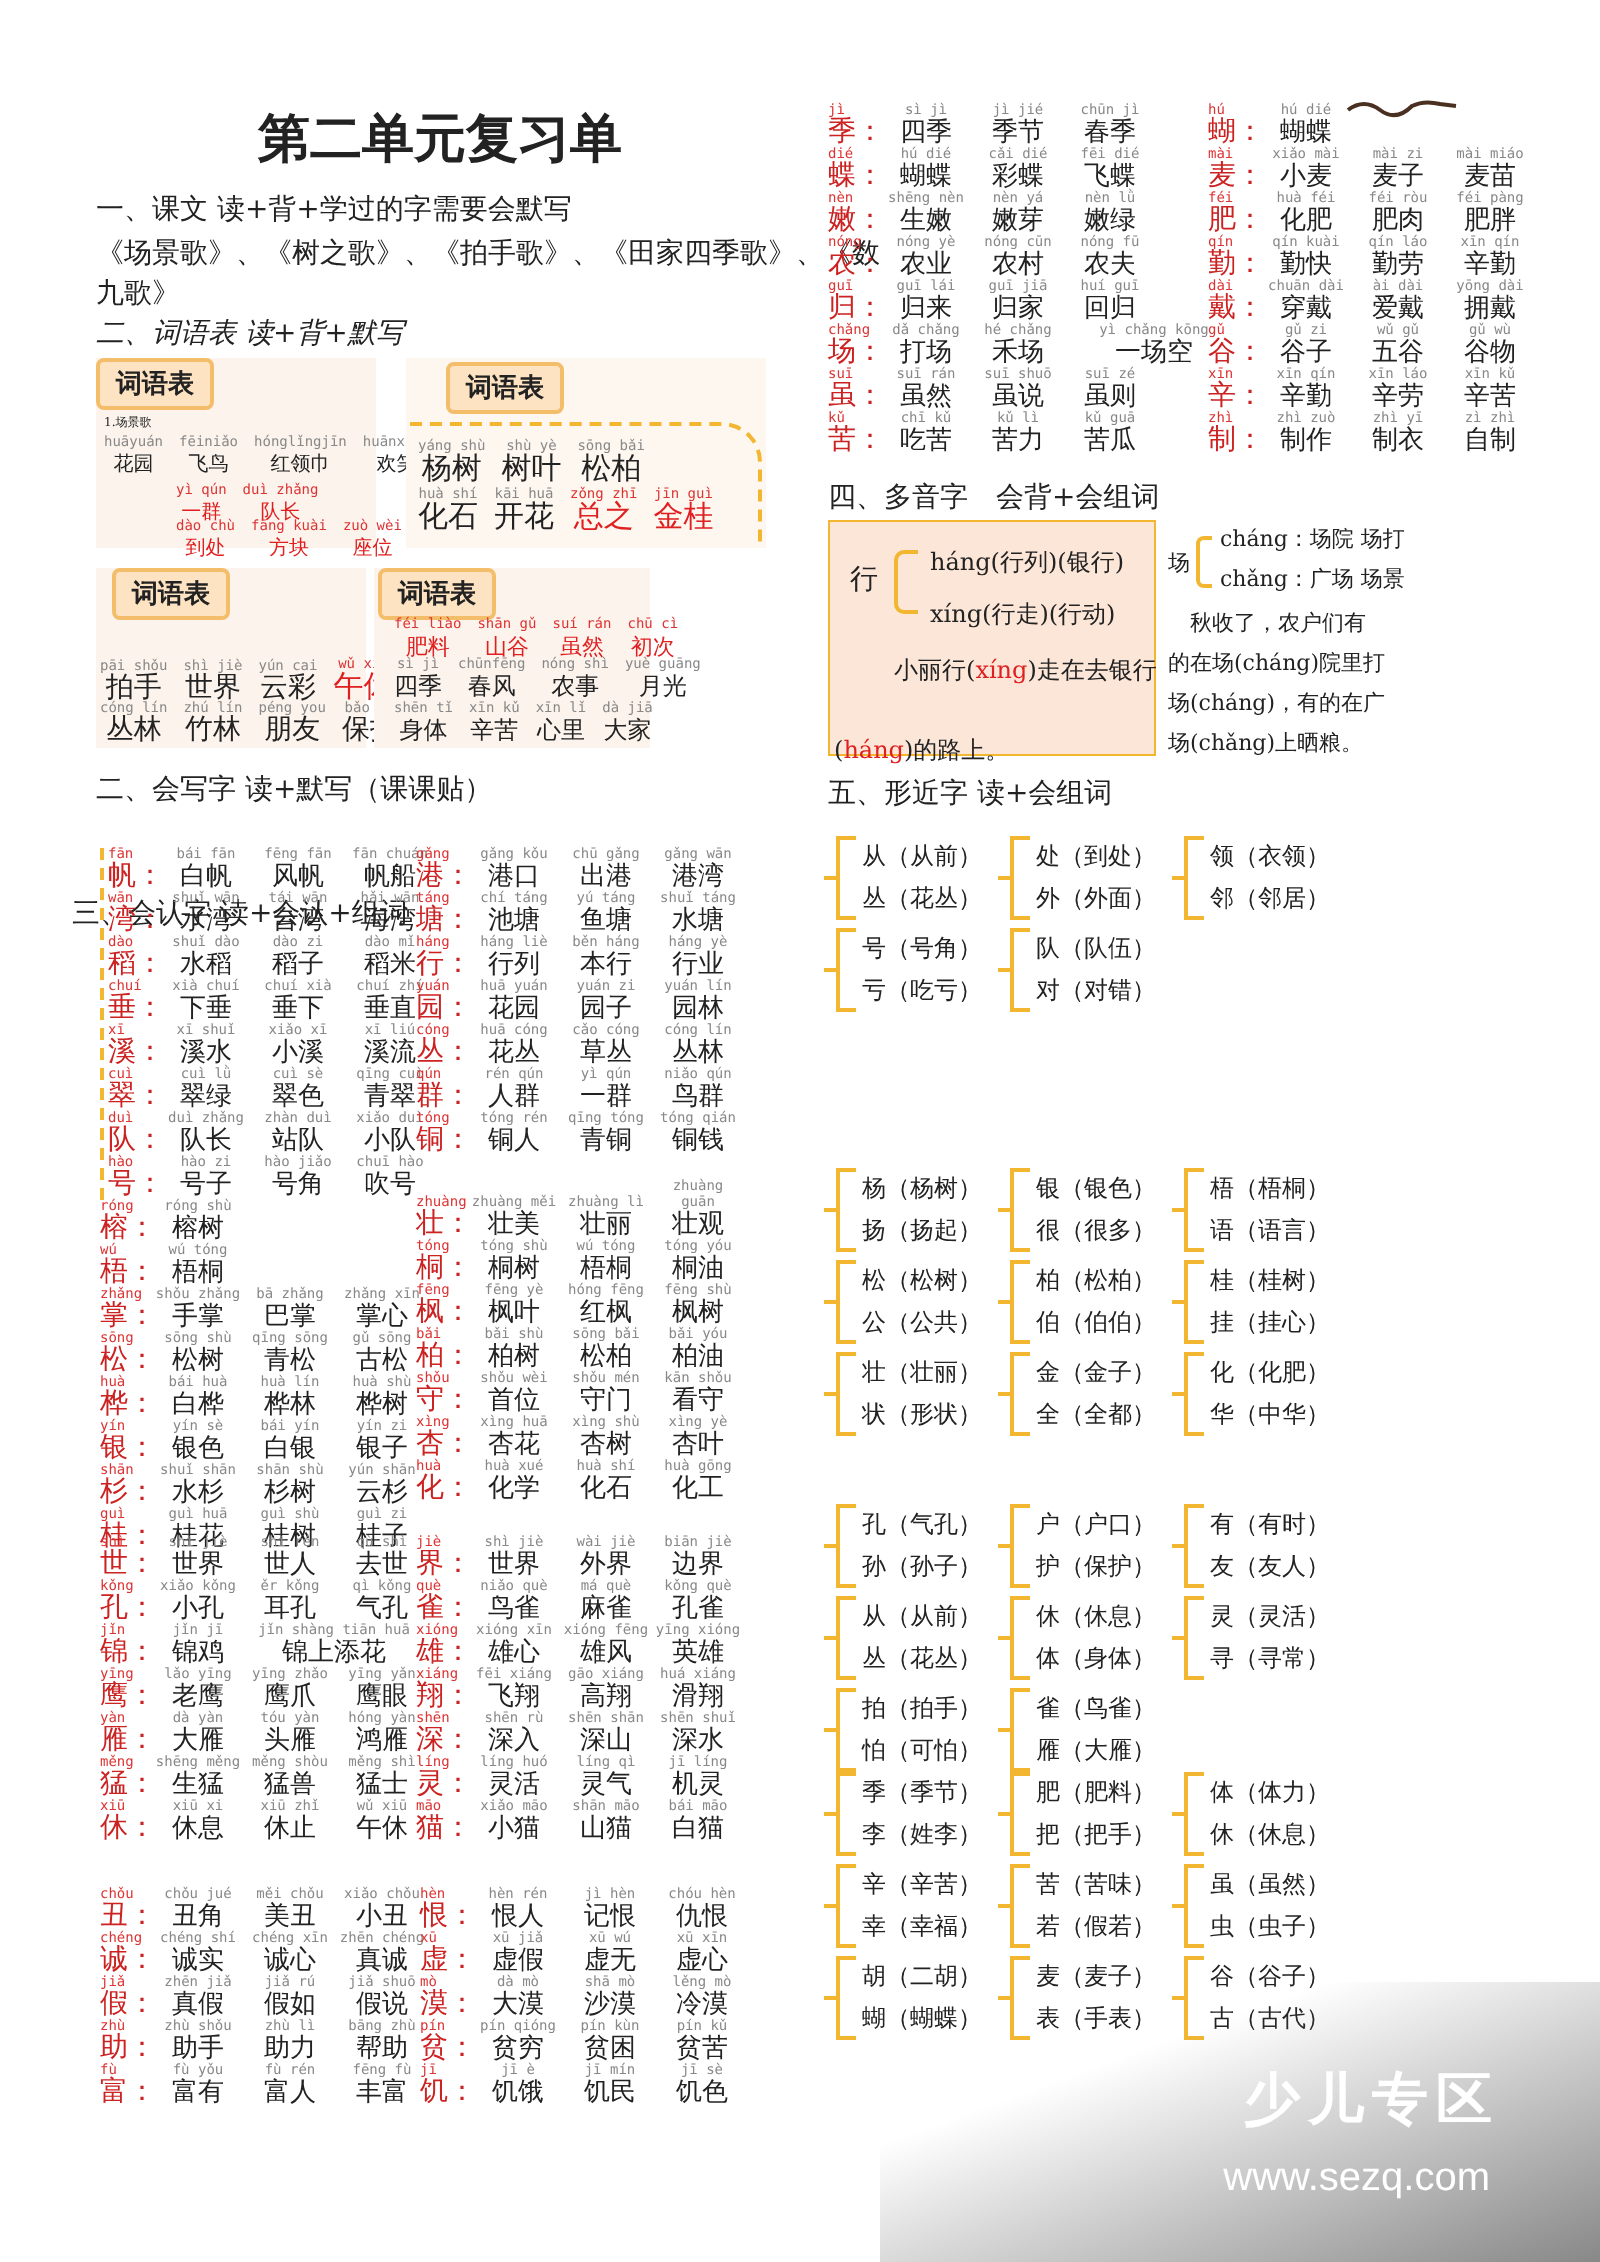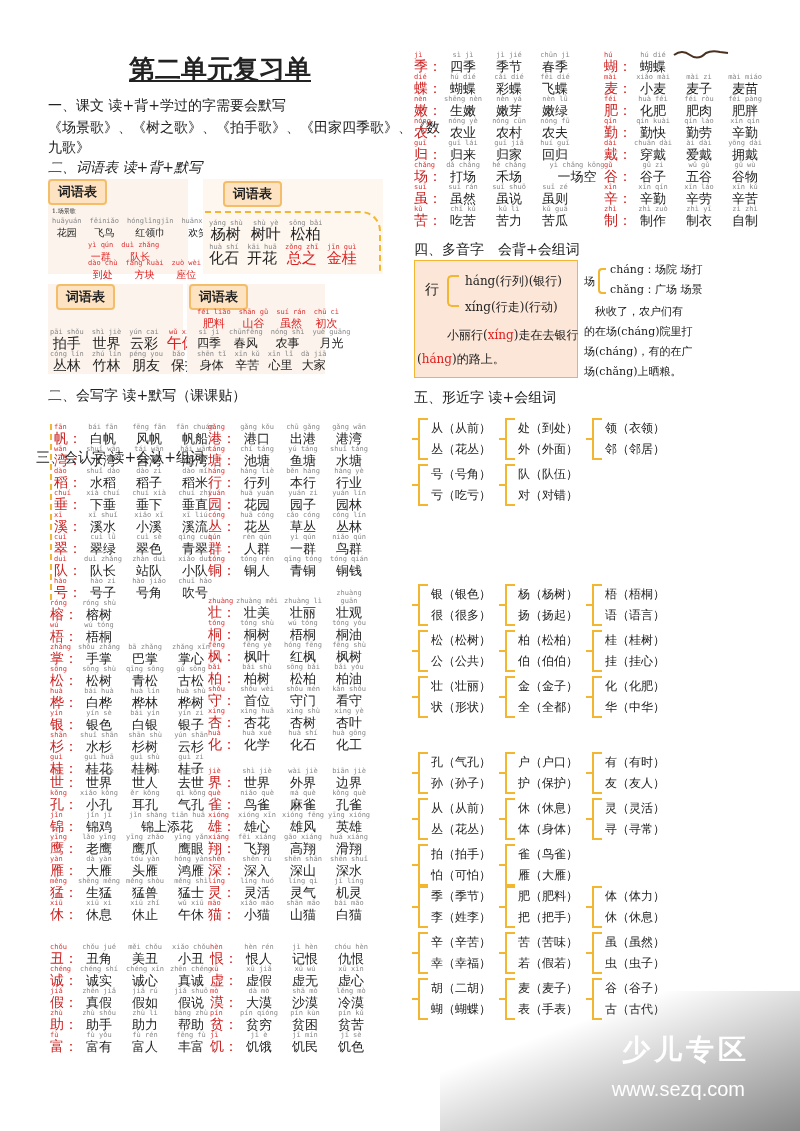--- a/index.html
+++ b/index.html
@@ -1,19 +1,19 @@
 <!DOCTYPE html>
 <html><head>
 <meta charset="utf-8">
 <style>
   * { box-sizing: border-box; margin: 0; padding: 0; }
   body { width: 800px; height: 1131px; background: #fff; position: relative; overflow: hidden;
          font-family: "DejaVu Serif", "Liberation Serif", serif; color: #222; }
   .abs { position: absolute; }
-  .title { left: 40px; top: 52px; width: 360px; text-align: center; font-size: 26px; font-weight: bold; font-family: "DejaVu Sans", sans-serif; text-decoration: underline; }
+  .title { left: 40px; top: 52px; width: 360px; text-align: center; font-size: 26px; font-weight: bold; font-family: "DejaVu Sans", sans-serif; }
   .line { font-size: 14px; line-height: 22px; }
   .box { background: #fbf3ec; }
   .tag { background: #fde3c2; border: 2px solid #f4bd6a; border-radius: 4px; font-family: "DejaVu Sans", sans-serif; font-weight: bold; font-size: 13px; padding: 2px 8px; display: inline-block; }
   .py { font-size: 7px; color: #888; display: block; line-height: 8px; font-family: "DejaVu Sans Mono", monospace; }
   .pyr { color: #d33; }
   .w { display: inline-block; text-align: center; margin-right: 8px; }
   .wt { font-size: 13px; line-height: 15px; display: block; }
   .red { color: #e02020; }
   .rowc { display: flex; align-items: flex-end; height: 22px; }
   .ch { width: 26px; text-align: left; }
@@ -1325,21 +1325,21 @@
     <path d="M2 8 Q10 2 18 8 T34 6 Q40 3 48 5 L56 6" stroke="#4a3020" stroke-width="2" fill="none"></path>
   </svg>
 
 <div class="abs line" style="left:414px;top:238px;">四、多音字　会背+会组词</div>
 <div class="abs dyz-box" style="left:414px;top:260px;width:164px;height:118px;">
   <div style="position:absolute;left:10px;top:20px;font-size:14px;">行</div>
   <div style="position:absolute;left:32px;top:14px;width:12px;height:32px;border:2px solid #f2b630;border-right:none;border-radius:5px 0 0 5px;"></div>
   <div class="pl" style="position:absolute;left:50px;top:10px;">háng(行列)(银行)</div>
   <div class="pl" style="position:absolute;left:50px;top:36px;">xíng(行走)(行动)</div>
   <div class="pl" style="position:absolute;left:32px;top:64px;white-space:nowrap;"><span>小丽行(</span><span class="red">xíng</span><span>)走在去银行</span></div>
-  <div class="pl" style="position:absolute;left:2px;top:88px;white-space:nowrap;"><span>(</span><span class="red">háng</span><span>)的路上。</span></div>
+  <div class="pl" style="position:absolute;left:2px;top:104px;white-space:nowrap;"><span>(</span><span class="red">háng</span><span>)的路上。</span></div>
 </div>
 <div class="abs" style="left:584px;top:262px;width:150px;">
   <div style="position:absolute;left:0;top:12px;font-size:11px;">场</div>
   <div style="position:absolute;left:14px;top:6px;width:8px;height:26px;border:2px solid #f2b630;border-right:none;border-radius:4px 0 0 4px;"></div>
   <div class="pl" style="position:absolute;left:26px;top:0;font-size:11px;line-height:16px;white-space:nowrap;">cháng：场院 场打</div>
   <div class="pl" style="position:absolute;left:26px;top:20px;font-size:11px;line-height:16px;white-space:nowrap;">chǎng：广场 场景</div>
   <div class="pl" style="position:absolute;left:0;top:40px;font-size:11px;line-height:20px;white-space:nowrap;">　秋收了，农户们有</div>
   <div class="pl" style="position:absolute;left:0;top:60px;font-size:11px;line-height:20px;white-space:nowrap;">的在场(cháng)院里打</div>
   <div class="pl" style="position:absolute;left:0;top:80px;font-size:11px;line-height:20px;white-space:nowrap;">场(cháng)，有的在广</div>
   <div class="pl" style="position:absolute;left:0;top:100px;font-size:11px;line-height:20px;white-space:nowrap;">场(chǎng)上晒粮。</div>
@@ -1385,29 +1385,29 @@
           <div>对（对错）</div>
         </div>
       </div>
     </div>
   </div>
 <div class="abs" id="sim2" style="left:418px;top:584px;">
     <div class="grp">
       <div class="pair">
         <div class="brk"></div>
         <div class="pl">
+          <div>杨（杨树）</div>
+          <div>扬（扬起）</div>
+        </div>
+      </div>
+      <div class="pair">
+        <div class="brk"></div>
+        <div class="pl">
           <div>银（银色）</div>
           <div>很（很多）</div>
-        </div>
-      </div>
-      <div class="pair">
-        <div class="brk"></div>
-        <div class="pl">
-          <div>杨（杨树）</div>
-          <div>扬（扬起）</div>
         </div>
       </div>
       <div class="pair">
         <div class="brk"></div>
         <div class="pl">
           <div>梧（梧桐）</div>
           <div>语（语言）</div>
         </div>
       </div>
     </div>

